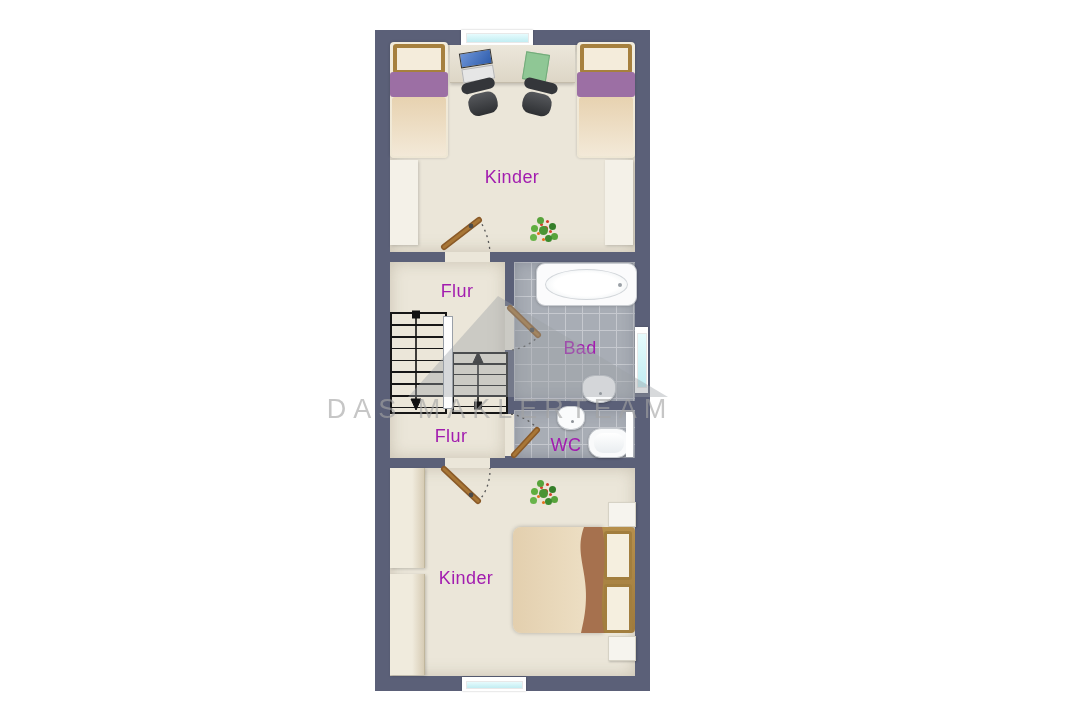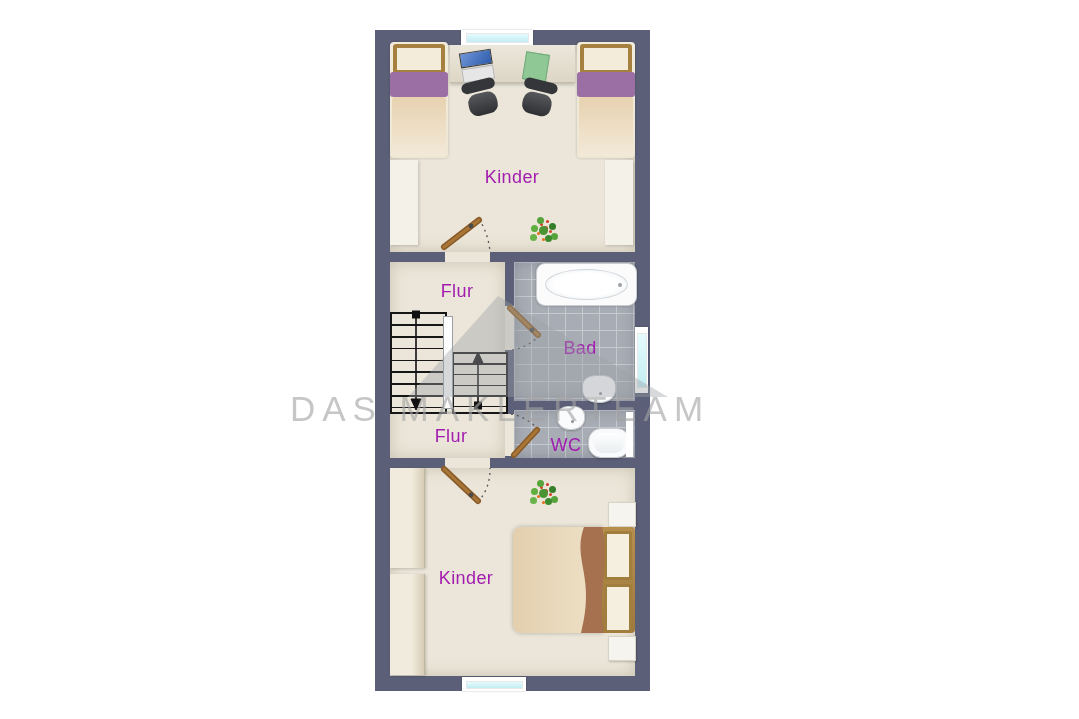--- a/index.html
+++ b/index.html
@@ -53,21 +53,21 @@
   .pillow{position:absolute;background:#f5efdf;border:3px solid #a27e3e;border-radius:3px;}
   .nightstand{background:#f6f4ee;border:1px solid #d6d2c5;box-shadow:1px 1px 2px rgba(0,0,0,.2);}
   
   .plant{width:34px;height:34px;}
   .plant i{position:absolute;left:13px;top:13px;width:9px;height:9px;border-radius:50%;background:#4a9434;
     box-shadow:-9px -2px 0 -1px #5fae3f,9px -4px 0 -1px #357f2a,-3px -10px 0 -1px #57a33b,
     5px 8px 0 -1px #3c8a2e,-10px 7px 0 -1px #68b44a,11px 6px 0 -1px #57a33b,
     2px -2px 0 -2px #cf3a26,-5px 3px 0 -3px #e2701d,7px 1px 0 -3px #d5422b,
     0 9px 0 -3px #e2701d,-2px -6px 0 -3px #d5422b,4px -9px 0 -3px #cf3a26;}
   
-  .wm-text{left:500px;top:409px;transform:translate(-50%,-50%);font-size:35px;letter-spacing:7px;
+  .wm-text{left:500px;top:409px;transform:translate(-50%,-50%);font-size:27px;letter-spacing:7px;
            color:rgba(163,163,163,.62);white-space:nowrap;pointer-events:none;text-align:right;}
   svg.overlay{position:absolute;left:0;top:0;pointer-events:none;}
 </style>
 </head>
 <body>
 
 <div id="stage">
 
   <div class="abs walls"></div>
 

